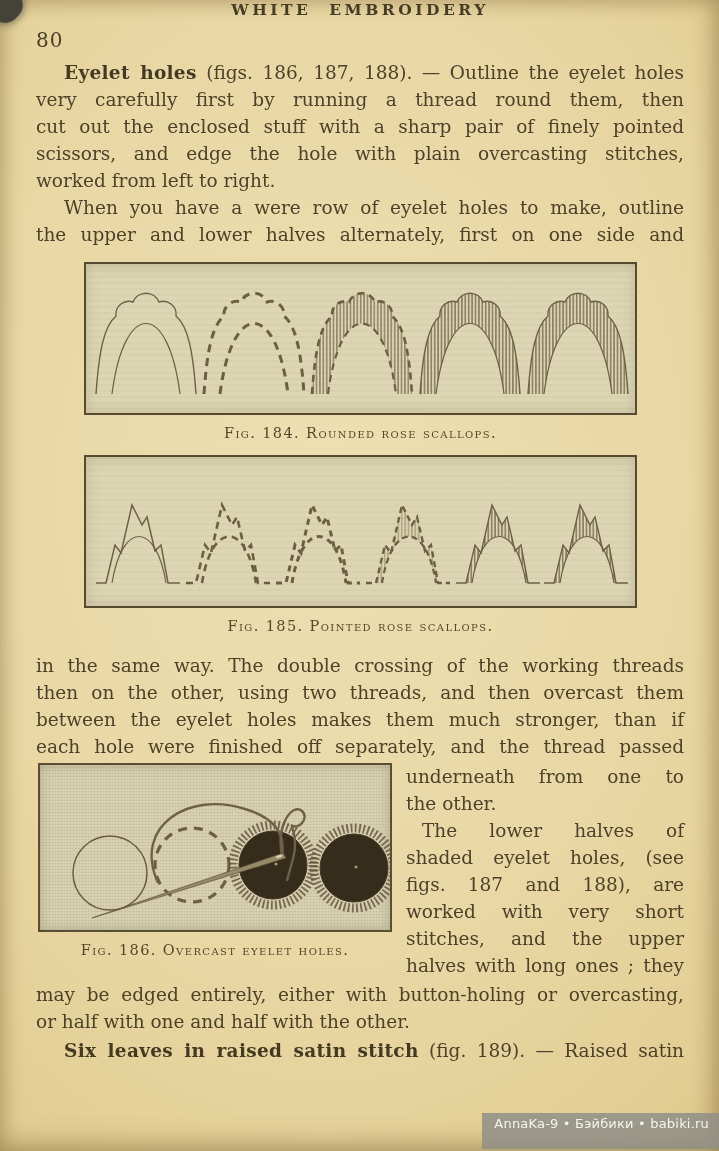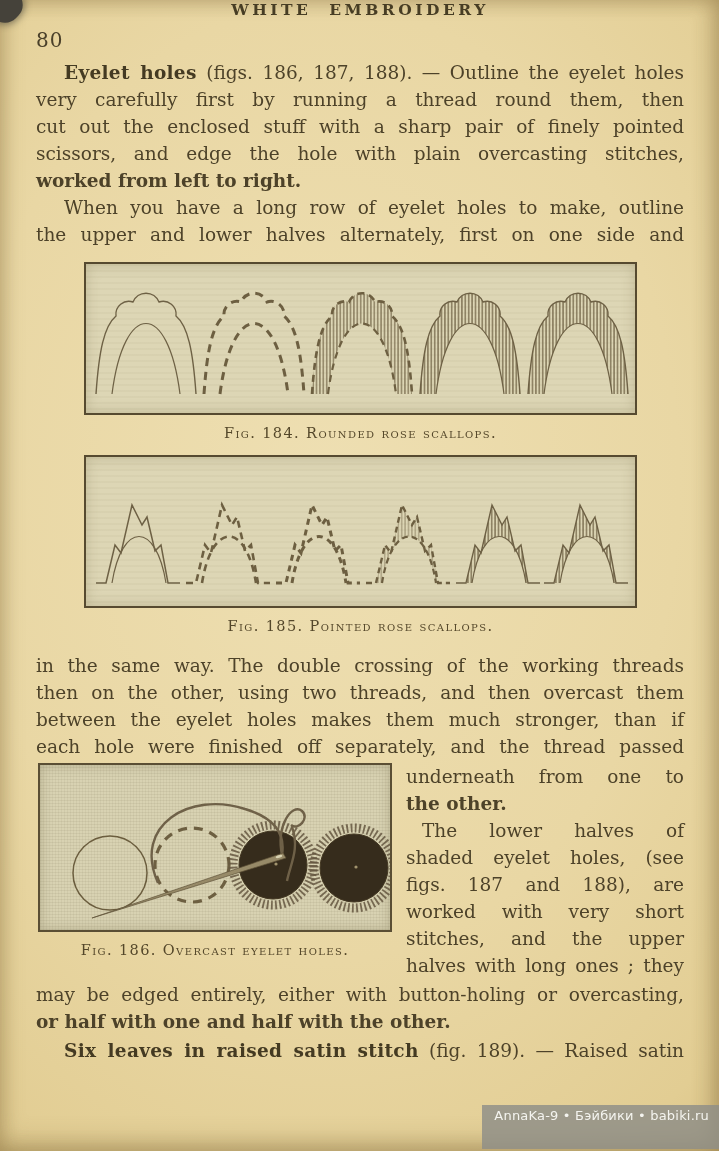--- a/index.html
+++ b/index.html
@@ -14,21 +14,21 @@
     position:absolute;top:-12px;left:-12px;width:34px;height:34px;
     background:#45423a;border-radius:45%;transform:rotate(45deg);
     box-shadow:0 0 7px 2px rgba(60,58,50,.55);
   }
   .body-text{position:relative;padding:0 35px 0 36px;}
   .page-header{position:relative;height:27px;}
   .page-number{position:absolute;left:0;top:28px;font-size:20px;letter-spacing:1px;color:#4a402a;}
   .running-head{display:block;text-align:center;font-size:15.5px;font-weight:bold;letter-spacing:3.5px;word-spacing:9px;color:#473d24;}
   .para{font-size:18.5px;}
   .line{line-height:27px;text-align:justify;text-align-last:justify;}
-  .line.ragged{text-align-last:left;font-weight:bold;}
+  .line.ragged{text-align-last:left;}
   .line.indent{padding-left:28px;}
   .line.indent-sm{padding-left:16px;}
   .bold-lead{font-weight:bold;letter-spacing:.3px;color:#443a22;}
   .p1{margin-top:32px;}
   .figure-block{width:553px;margin-left:48px;}
   .fb184{margin-top:14px;}
   .fb185{margin-top:12px;}
   .figure-frame{border:2px solid #564a30;background:#ddd6b5;
     background-image:repeating-linear-gradient(180deg, rgba(120,110,70,.05) 0 2px, transparent 2px 6px);
     box-shadow:inset 0 0 14px rgba(110,100,60,.28);}
@@ -40,21 +40,21 @@
   .col-left{flex:0 0 auto;width:356px;margin-left:2px;}
   .fig186-frame{width:350px;border:2px solid #5a4e34;background-color:#d8d2b2;
     background-image:repeating-linear-gradient(0deg, rgba(105,95,65,.09) 0 1px, transparent 1px 3px),
                      repeating-linear-gradient(90deg, rgba(105,95,65,.07) 0 1px, transparent 1px 3px);
     box-shadow:inset 0 0 12px rgba(100,90,55,.3);}
   .col-left .figure-caption{width:354px;}
   .col-right{flex:1;margin-left:12px;}
   .p6{margin-top:2px;}
   .p7{margin-top:2px;}
   .watermark{
-    position:absolute;right:0;bottom:2px;height:32px;line-height:21px;padding:0 10px 12px 12px;
+    position:absolute;right:0;bottom:2px;height:32px;line-height:21px;padding:0 10px 4px 12px;
     background:rgba(142,142,136,.82);color:#f4f4ef;
     font-family:"DejaVu Sans","Liberation Sans",sans-serif;font-size:13px;letter-spacing:.2px;
   }
 </style>
 </head>
 <body>
 
 <div class="page">
   <div class="corner-smudge"></div>
 
@@ -69,21 +69,21 @@
       <div class="line indent"><span class="bold-lead">Eyelet holes</span><span> (figs. 186, 187, 188). — Outline the eyelet holes</span></div>
       <div>
           <div class="line">very carefully first by running a thread round them, then</div>
           <div class="line">cut out the enclosed stuff with a sharp pair of finely pointed</div>
           <div class="line">scissors, and edge the hole with plain overcasting stitches,</div>
         </div>
       <div class="line ragged">worked from left to right.</div>
     </div>
 
     <div class="para">
-      <div class="line indent">When you have a long row of eyelet holes to make, outline</div>
+      <div class="line indent">When you have a were row of eyelet holes to make, outline</div>
       <div>
           <div class="line">the upper and lower halves alternately, first on one side and</div>
         </div>
     </div>
 
     <div class="figure-block fb184">
       <div class="figure-frame">
         <svg width="549" height="149" viewBox="0 0 549 149">
           <defs>
             <pattern id="st184" width="3.4" height="8" patternUnits="userSpaceOnUse">

